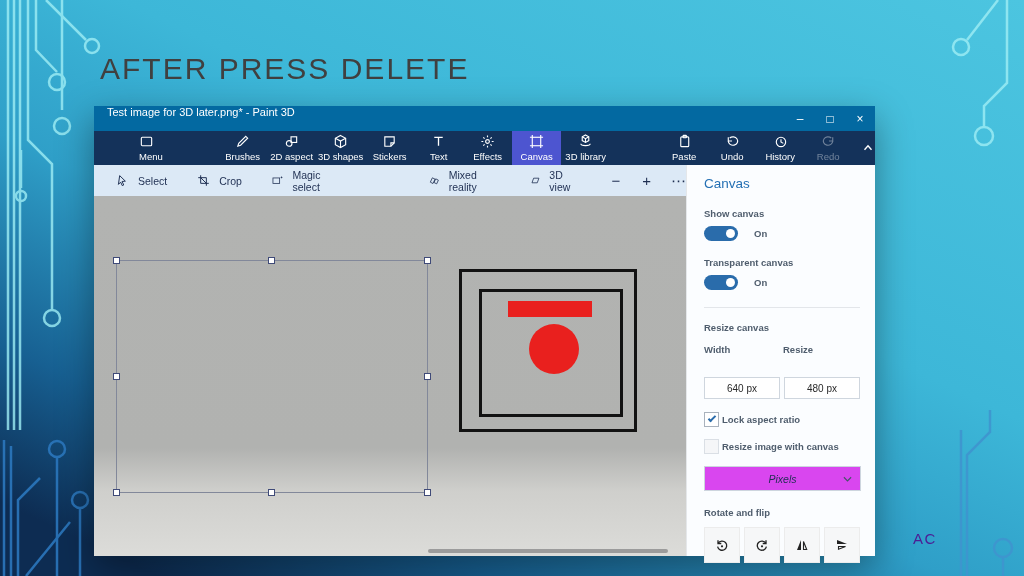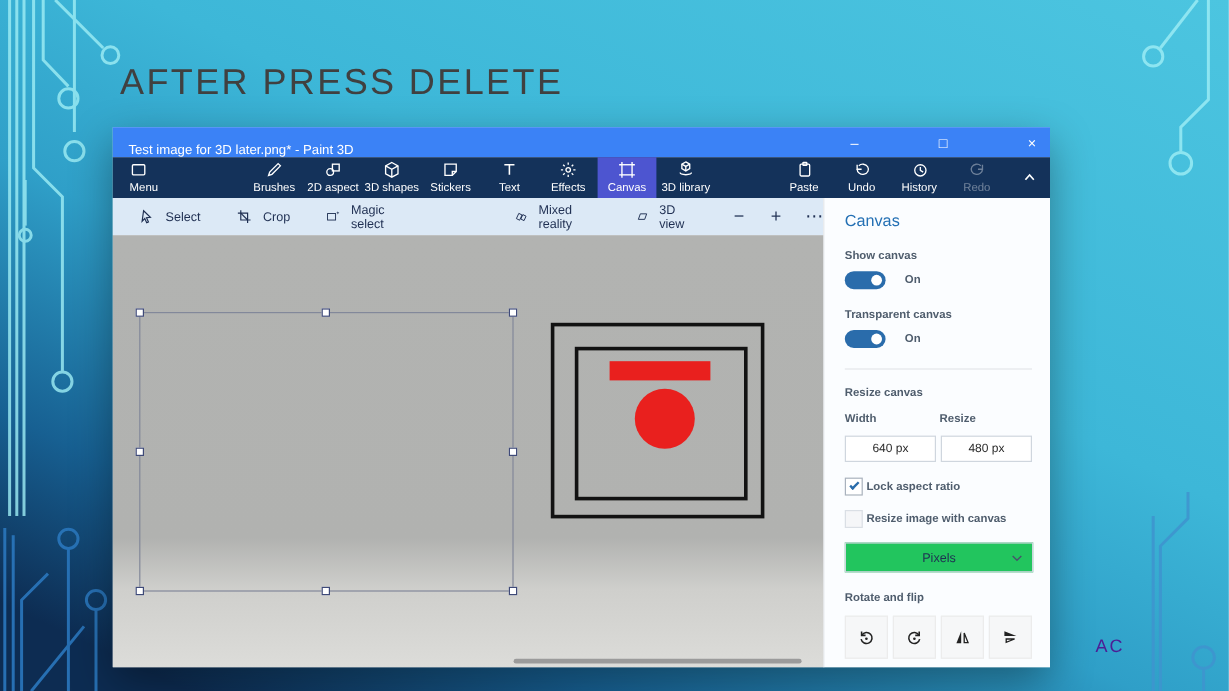--- a/index.html
+++ b/index.html
@@ -10,26 +10,26 @@
   .circuits { position:absolute; left:0; top:0; width:1024px; height:576px; }
 
   .slide-title { position:absolute; left:100px; top:52px; font-size:30px; color:#404040;
                  letter-spacing:2px; font-weight:400; }
   .initials { position:absolute; left:913px; top:530px; font-size:15px; color:#4c1d95; letter-spacing:1.5px; }
 
   
   .app-window { position:absolute; left:94px; top:106px; width:781px; height:450px;
                 box-shadow:0 12px 34px rgba(0,0,0,.38); background:#fbfcfe; }
 
-  .titlebar { height:25px; background:#3b82f6; display:flex; align-items:flex-end;gap:44px; }
+  .titlebar { height:25px; background:#0369a1; display:flex; align-items:flex-start; }
   .titlebar .doc-title { color:#ffffff; font-size:11px; padding-left:13px; flex:1; white-space:nowrap; }
   .win-btn { width:30px; height:25px; color:#ffffff; font-size:12px; display:flex;
              align-items:center; justify-content:center; cursor:default; }
 
-  .ribbon { height:34px; background:#14325a; display:flex; align-items:stretch; }
+  .ribbon { height:34px; background:#14325a; display:flex; align-items:stretch;padding-left:31px; }
   .rtab { display:flex; flex-direction:column; align-items:center; justify-content:center;
           gap:2px; color:#ffffff; font-size:9.5px; width:49px; }
   .rtab svg { display:block; }
   .rtab.menu { width:52px; margin-left:6px; align-items:flex-start; padding-left:8px; }
   .grp-main { display:flex; margin-left:52px; }
   .grp-right { display:flex; margin-left:50px; }
   .grp-right .rtab { width:48px;justify-content:center; }
   .rtab.active { background:#4d55d0; }
   .rtab.disabled { opacity:.38; }
   .expand { width:24px; margin-left:8px; display:flex; align-items:center; justify-content:center; }
@@ -64,32 +64,32 @@
            padding:11px 15px 0 17px; }
   .panel-title { color:#2470b4; font-size:13.5px; }
   .plabel { color:#4f5d6d; font-size:9.5px;font-weight:bold; }
   .mt17{margin-top:17px;} .mt16{margin-top:16px;} .mt14{margin-top:14px;} .mt7{margin-top:7px;}
   .toggle-row { display:flex; align-items:center; gap:16px; }
   .toggle { width:34px; height:15px; border-radius:8px; background:#2a6cab; position:relative; }
   .toggle .knob { position:absolute; right:3px; top:3px; width:9px; height:9px; border-radius:50%; background:#ffffff; }
   .divider { margin-top:17px; border-top:1px solid #e3e6ea; }
   .dim-labels { display:flex; margin-top:11px; }
   .dim-labels .plabel:first-child { width:79px; }
-  .size-row { display:flex; gap:4px; margin-top:8px; }
+  .size-row { display:flex; gap:4px; margin-top:22px; }
   .size-input { width:76px; height:22px; border:1px solid #cfd6de; background:#ffffff; text-align:center;
                 font-size:10px; color:#2a2a2a; font-family:"Liberation Sans",sans-serif; }
   .check-row { display:flex; align-items:center; gap:3px; margin-top:13px; }
   .checkbox { width:15px; height:15px; border:1px solid #a9b2bd; background:#ffffff;
               display:flex; align-items:center; justify-content:center; }
   .checkbox.unchecked { border:1px solid #dadfe5; background:#f5f6f8; }
   .checkmark { width:8px; height:4px; border-left:2px solid #2a6cab; border-bottom:2px solid #2a6cab;
                transform:rotate(-45deg); margin-top:-3px; }
-  .dropdown { margin-top:12px; height:25px; width:157px; background:#22c55e; border:1px solid #cdd5de;
+  .dropdown { margin-top:12px; height:25px; width:157px; background:#d946ef; border:1px solid #cdd5de;
               display:flex; align-items:center; justify-content:center; position:relative;
-              font-size:10.5px; color:#1f2f52; }
+              font-size:10.5px; color:#1f2f52;font-style:italic; }
   .dropdown svg { position:absolute; right:8px; top:9px; }
   .rot-row { display:flex; gap:4px; margin-top:9px; }
   .rot-btn { width:36px; height:36px; background:#f6f7f8; border:1px solid #ececec;
              display:flex; align-items:center; justify-content:center; }
 </style>
 </head>
 <body>
 
 <svg class="circuits" viewBox="0 0 1024 576">
   <g stroke="#9feef5" stroke-width="2.5" fill="none" opacity="0.8">

